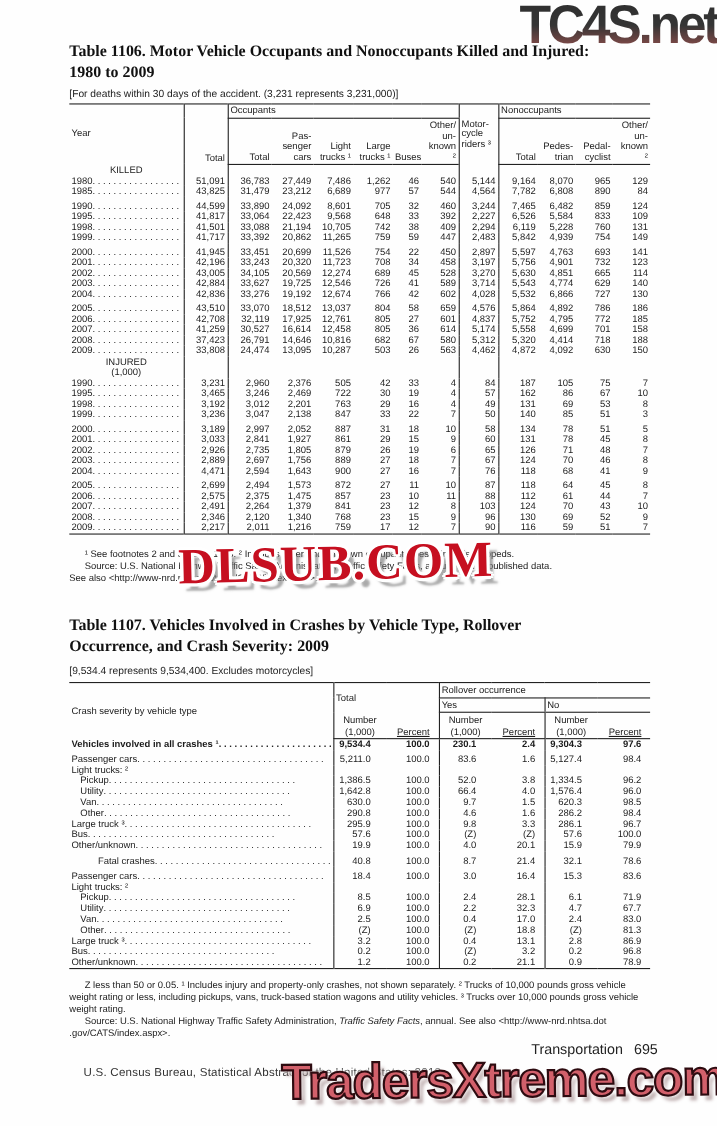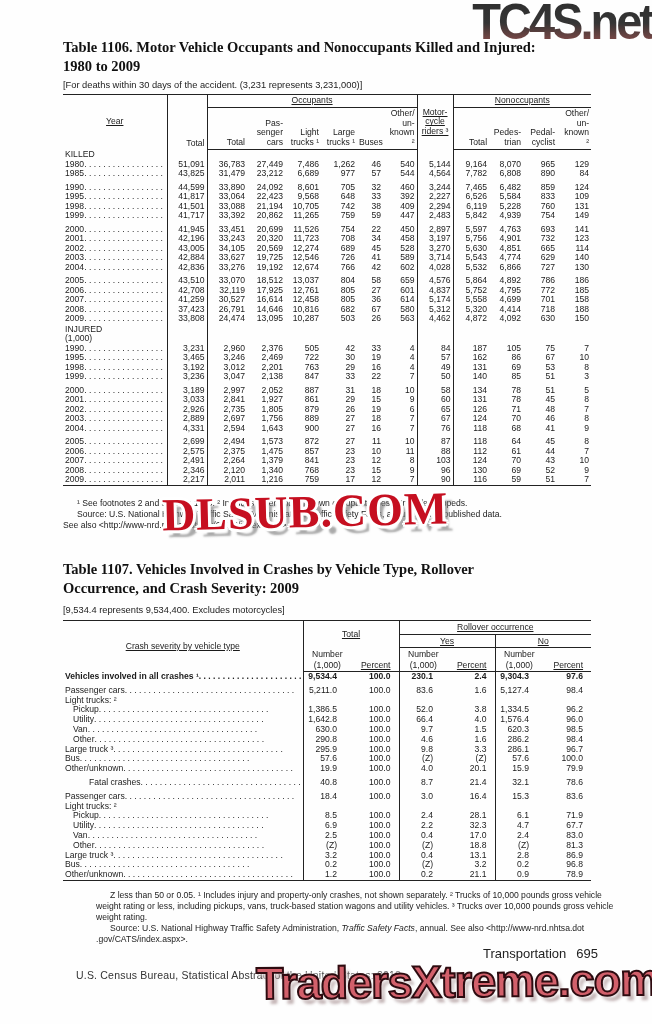--- a/index.html
+++ b/index.html
@@ -18,30 +18,30 @@
              border-top:1.5px solid #222;border-bottom:1.5px solid #222;}
   table.data th{font-weight:normal;white-space:pre-line;padding:1px 2px;line-height:9.8px;}
   table.data td{padding:0 2px;line-height:9.5px;overflow:hidden;white-space:nowrap;}
   #t1107 td{line-height:9.8px;}
   td.num{text-align:right;padding-right:7px;}
   #t1107 td.num{padding-right:14px;}
   #t1107 td.num:nth-child(3),#t1107 td.num:nth-child(5),#t1107 td.num:nth-child(7){padding-right:8px;}
   tr.gap td{padding-top:4px;}
   tr.bold td{font-weight:bold;}
   td.stub{padding-left:4px;}
-  td.stub.section{text-align:left;white-space:pre-line;padding-top:1px;}
+  td.stub.section{text-align:center;white-space:pre-line;padding-top:1px;}
   .stub-inner{display:flex;align-items:flex-start;overflow:hidden;}
   .stub-inner .lbl{white-space:nowrap;}
   .stub-inner.ind1{padding-left:8px;}
   .stub-inner.ind2{padding-left:24px;}
   .leader{flex:1;overflow:hidden;white-space:nowrap;color:#222;}
   .leader::before{content:" . . . . . . . . . . . . . . . . . . . . . . . . . . . . . . . . . . . .";}
 
   
-  th.hc{text-align:center;vertical-align:middle;text-decoration:underline;}
+  th.hc{text-align:left;vertical-align:middle;}
   th.hr{text-align:right;vertical-align:bottom;padding-right:7px;}
   th.bb{border-bottom:1px solid #222;}
   .bl1{border-left:1px solid #222;}
   .bl2{border-left:1.5px solid #222;}
   thead tr.leaf th{border-bottom:1px solid #222;}
   #t1107 thead th{line-height:10.5px;}
   #t1107 th.hnum{text-align:center;vertical-align:bottom;}
   #t1107 th.hpct{text-align:right;vertical-align:bottom;padding-right:8px;text-decoration:underline;}
 
   
@@ -658,21 +658,21 @@
           <td class="num">46</td>
           <td class="num">8</td>
         </tr>
         <tr>
           <td class="stub">
             <div class="stub-inner">
               <span class="lbl">2004</span>
               <span class="leader"></span>
             </div>
           </td>
-          <td class="num">4,331</td>
+          <td class="num">4,471</td>
           <td class="num">2,594</td>
           <td class="num">1,643</td>
           <td class="num">900</td>
           <td class="num">27</td>
           <td class="num">16</td>
           <td class="num">7</td>
           <td class="num">76</td>
           <td class="num">118</td>
           <td class="num">68</td>
           <td class="num">41</td>
@@ -1100,21 +1100,21 @@
           <td class="num">1.2</td>
           <td class="num">100.0</td>
           <td class="num">0.2</td>
           <td class="num">21.1</td>
           <td class="num">0.9</td>
           <td class="num">78.9</td>
         </tr>
       </tbody>
   </table>
 
-  <div class="footnotes" style="top:890px;margin-left:33px;">
+  <div class="footnotes" style="top:890px;">
     <div class="fline">Z less than 50 or 0.05. ¹ Includes injury and property-only crashes, not shown separately. ² Trucks of 10,000 pounds gross vehicle weight rating or less, including pickups, vans, truck-based station wagons and utility vehicles. ³ Trucks over 10,000 pounds gross vehicle weight rating.</div>
     <div class="fline">
       <span>Source: U.S. National Highway Traffic Safety Administration, </span><span class="ital">Traffic Safety Facts</span><span>, annual. See also &lt;http://www-nrd.nhtsa.dot .gov/CATS/index.aspx&gt;.</span>
     </div>
   </div>
 
   <div class="pageno">
     <span>Transportation</span><span class="num">695</span>
   </div>
   <div class="census">U.S. Census Bureau, Statistical Abstract of the United States: 2012</div>

